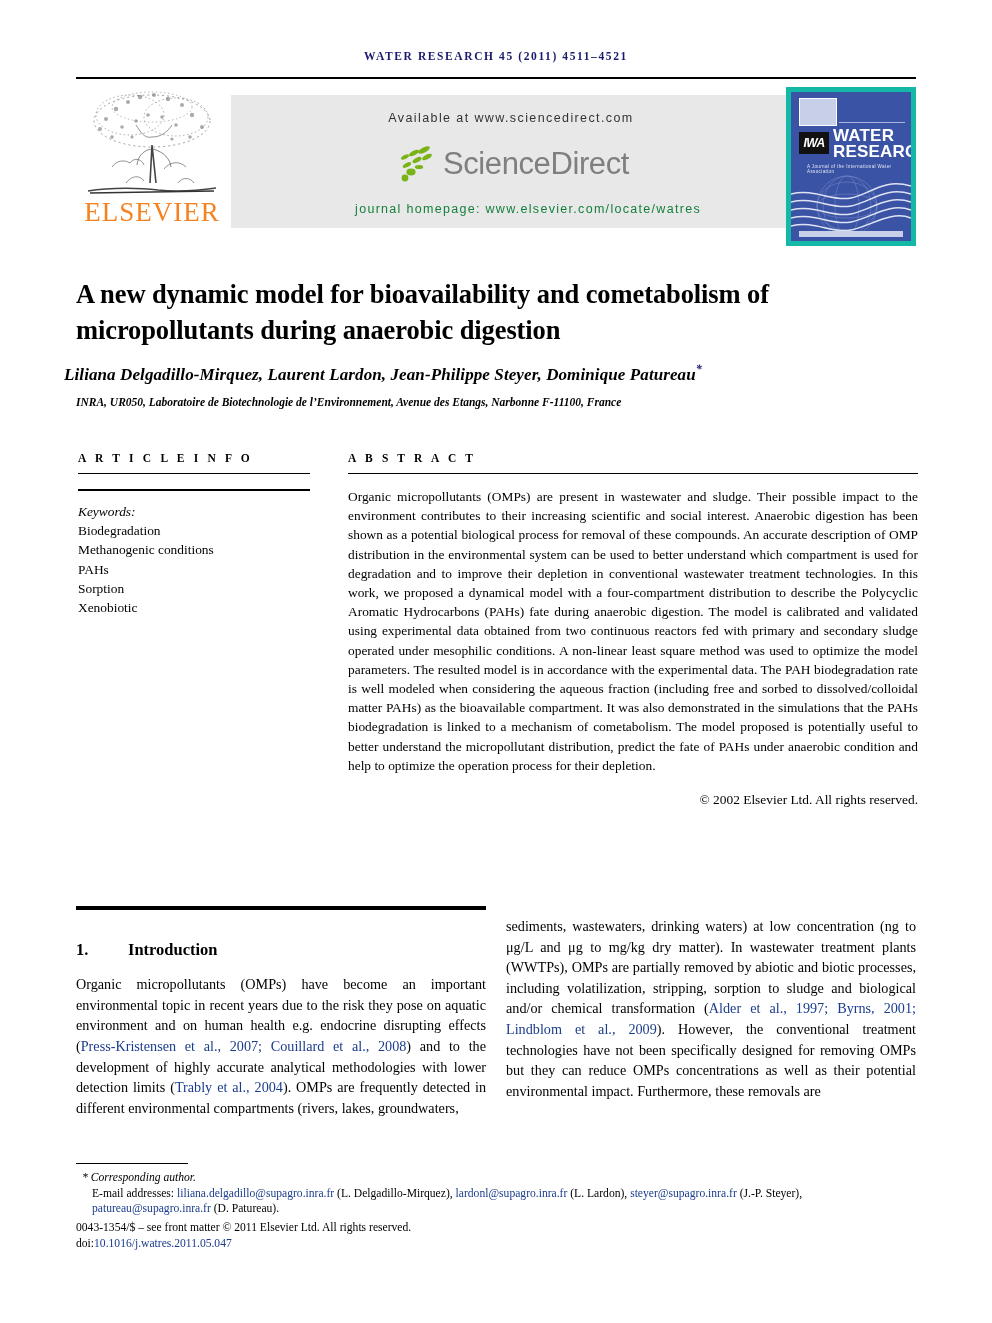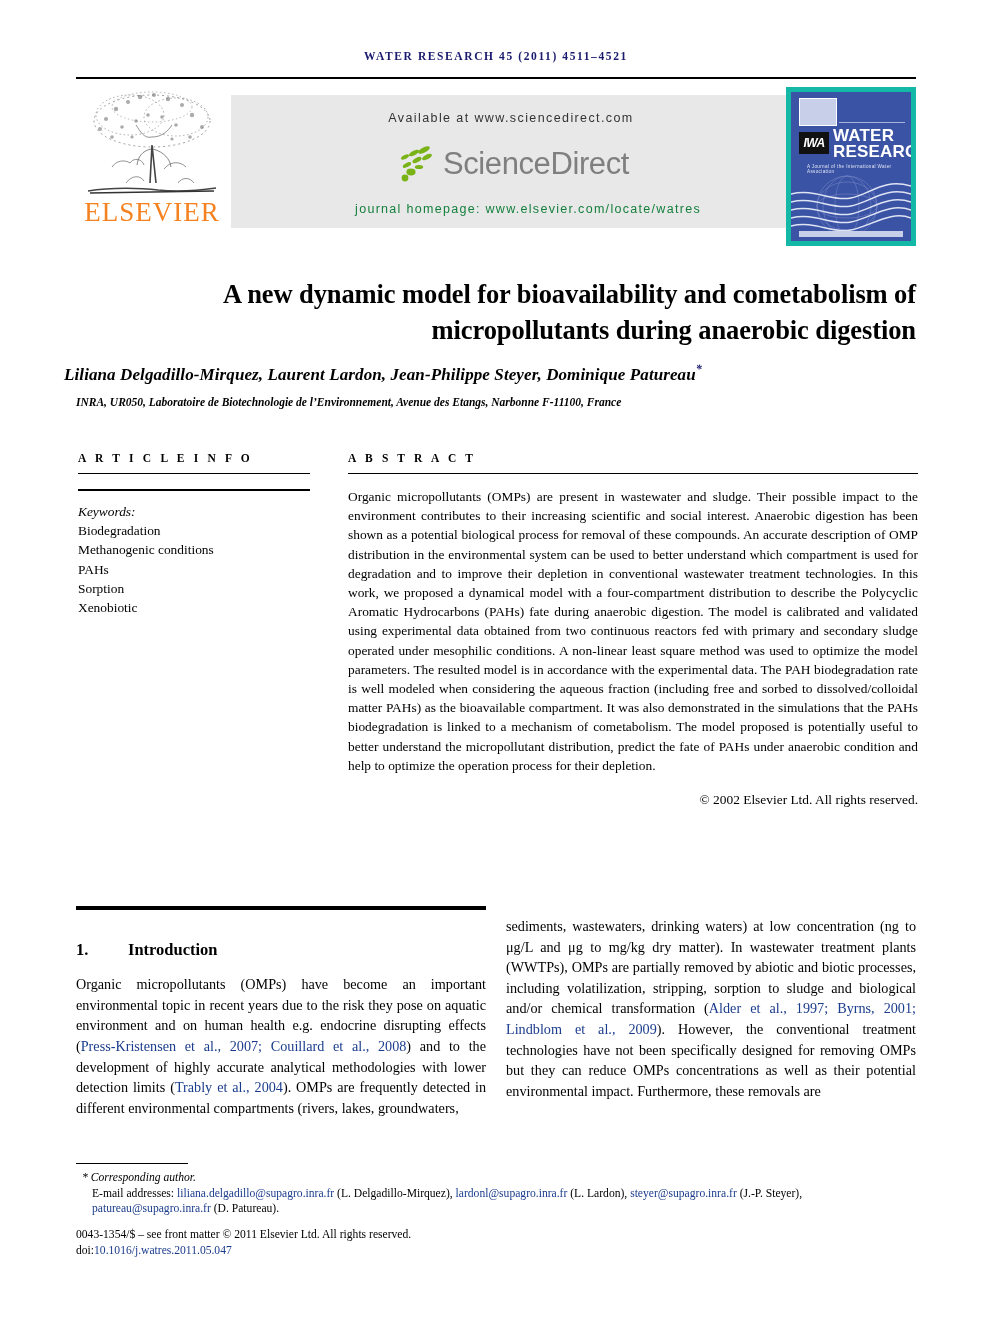--- a/index.html
+++ b/index.html
@@ -166,21 +166,20 @@
 
   
   .title {
     position: absolute;
     left: 76px; top: 258px; width: 840px;
     font-family: "Liberation Serif", serif;
     font-size: 26.5px;
     font-weight: bold;
     line-height: 36px;
     letter-spacing: -0.1px;
-    text-align: right;
   }
   .authors {
     position: absolute;
     left: 64px; top: 362px; width: 840px;
     font-family: "Liberation Serif", serif;
     font-size: 17px;
     font-style: italic;
     font-weight: bold;
     letter-spacing: 0.1px;
   }
@@ -283,21 +282,21 @@
     position: absolute;
     left: 76px; top: 1170px; width: 845px;
     font-family: "Liberation Serif", serif;
     font-size: 11.6px;
     line-height: 15.5px;
   }
   .footnote .corr { font-style: italic; padding-left: 16px; }
   .footnote .corr .star { margin-left: -10px; }
   .footnote .emails { padding-left: 16px; text-indent: 0; }
   .footnote .link { color: #1a3c8c; }
-  .footnote .issn { margin-top: 10px; }
+  .footnote .issn { margin-top: 3px; }
   .footnote .doi { margin-top: 1px; }
 </style>
 </head>
 <body>
 
 <div class="page">
 
   <div class="runhead">Water Research 45 (2011) 4511–4521</div>
   <div class="rule-top"></div>
 

